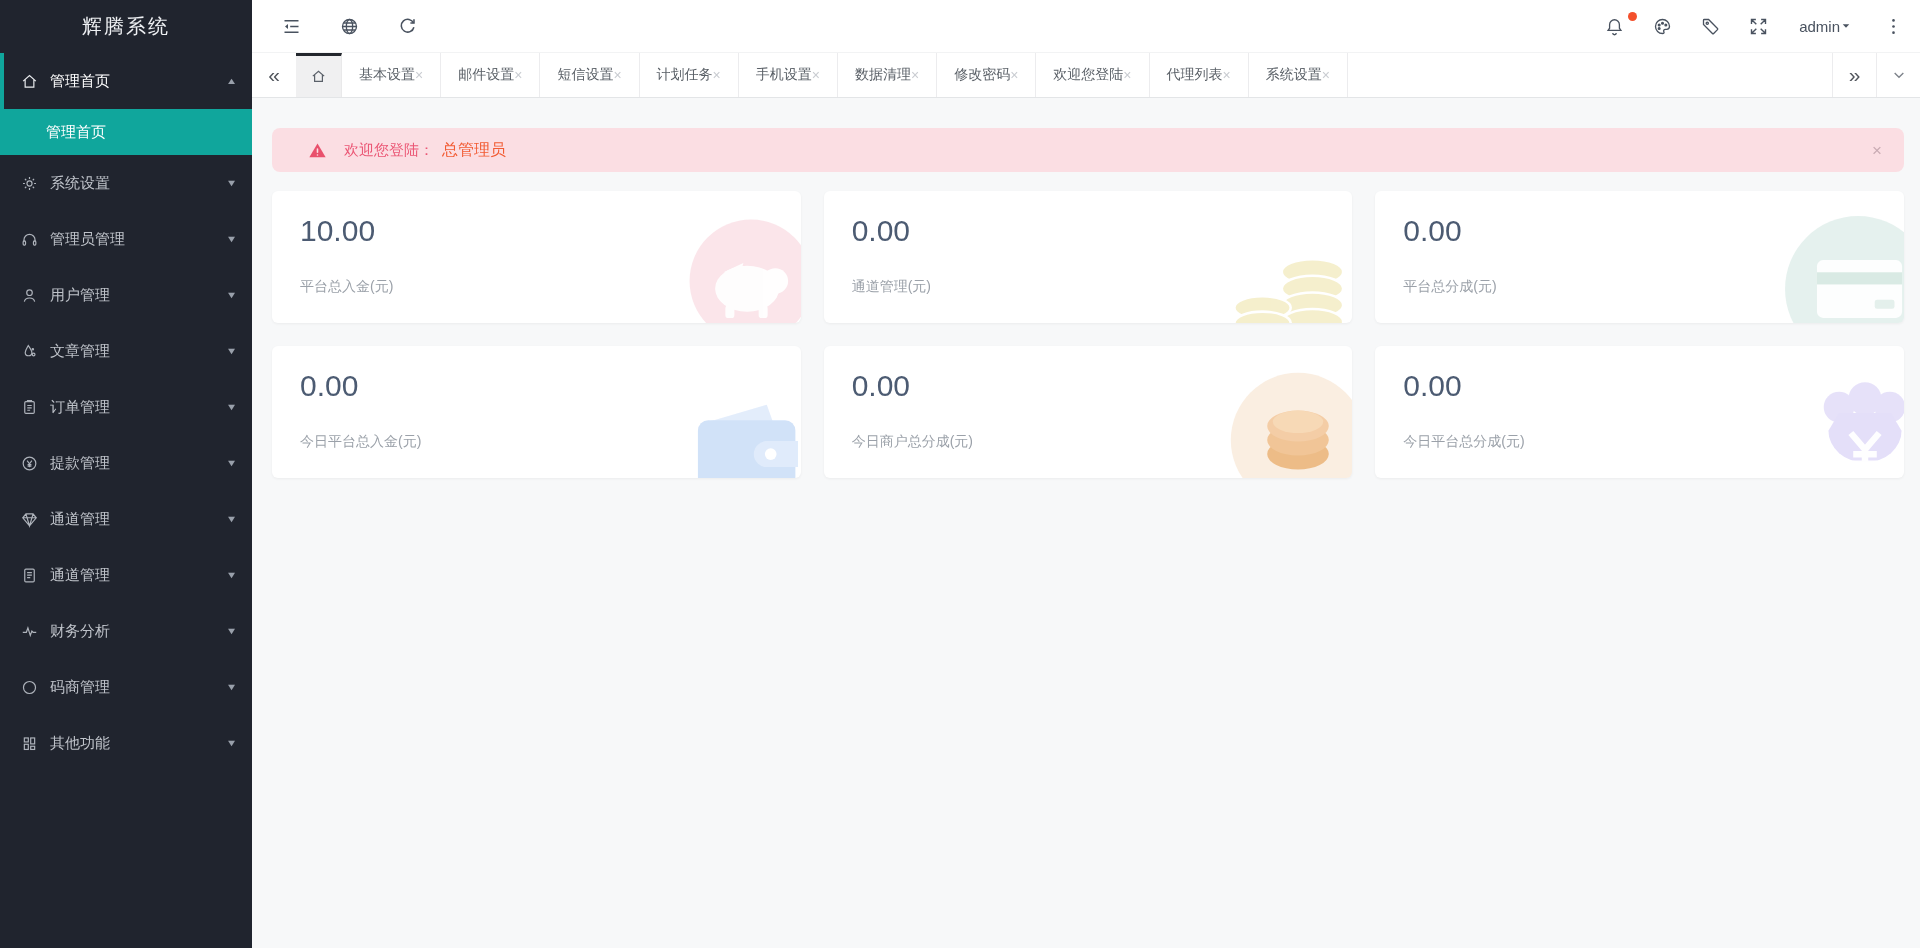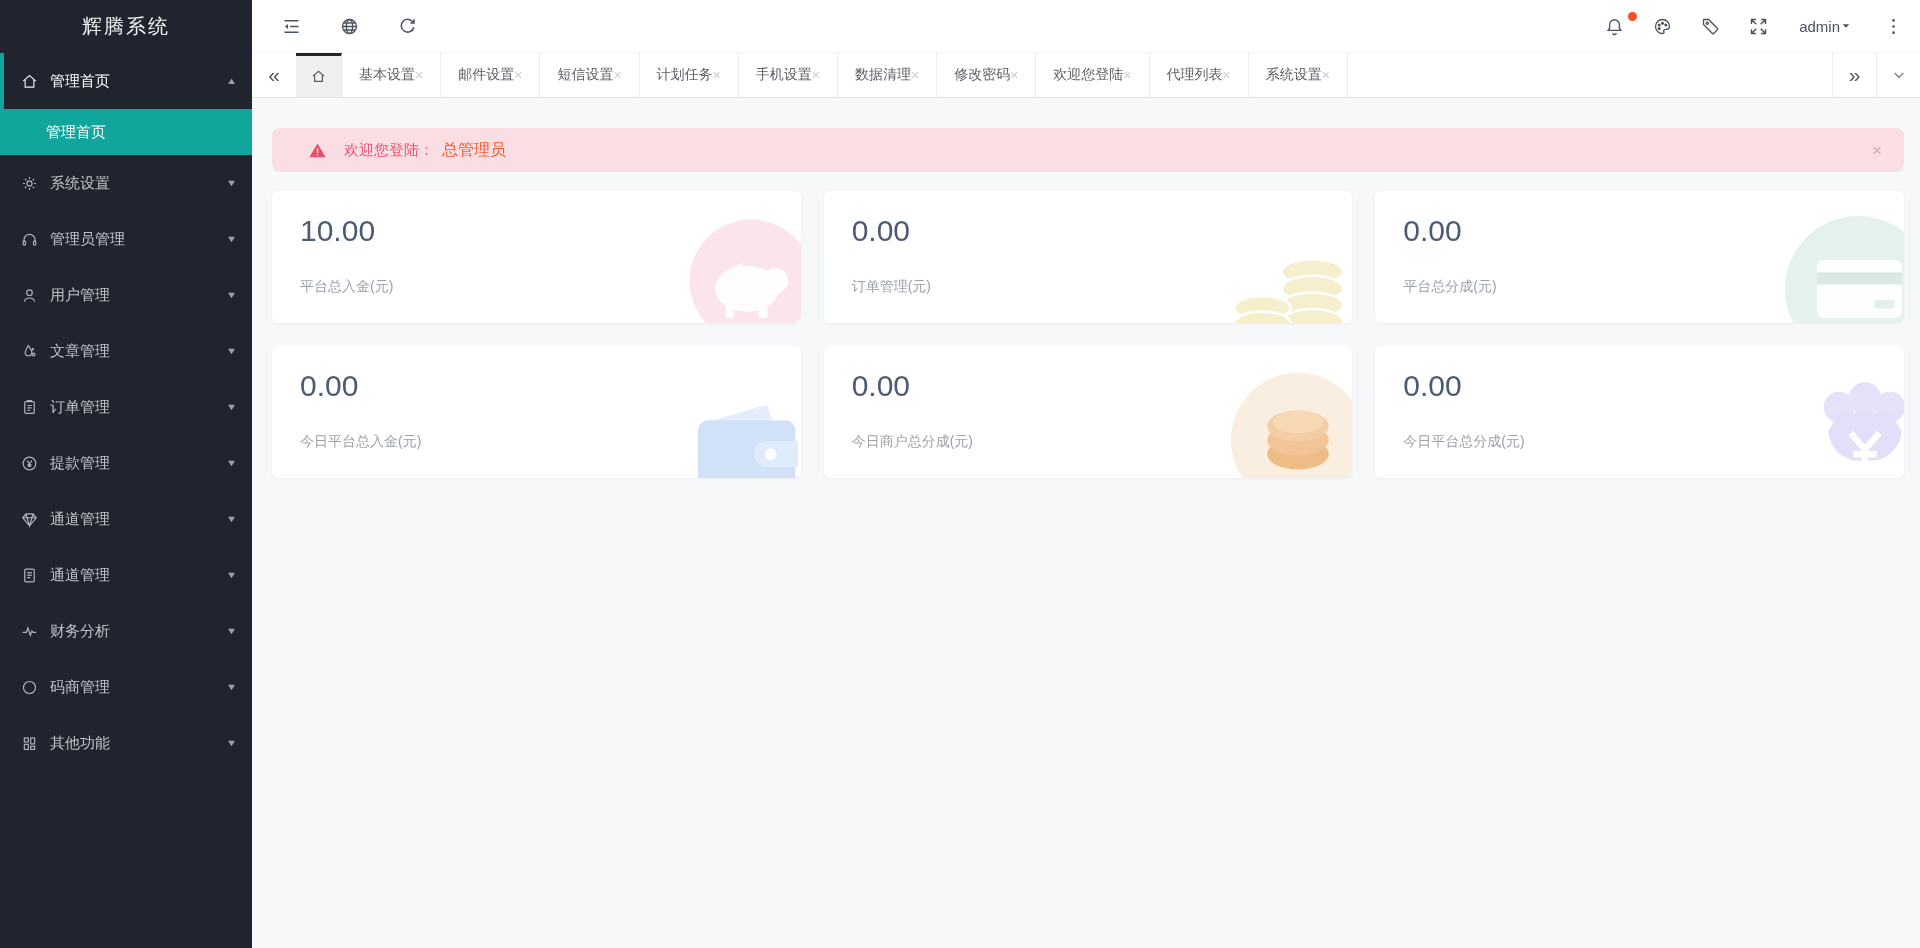--- a/index.html
+++ b/index.html
@@ -353,21 +353,21 @@
                 <ellipse cx="47" cy="56" rx="25" ry="18"></ellipse>
                 <circle cx="69" cy="50" r="10"></circle>
                 <path d="M29 43 L44 36 L40 51 Z"></path>
                 <rect x="30" y="69" width="7" height="10" rx="2.5"></rect>
                 <rect x="56" y="69" width="7" height="10" rx="2.5"></rect>
               </g>
             </svg></span>
   </div>
         <div class="card" data-name="stat-card">
     <div class="card-value" data-name="stat-value">0.00</div>
-    <div class="card-label" data-name="stat-label">订单管理(元)</div>
+    <div class="card-label" data-name="stat-label">通道管理(元)</div>
     <span class="card-icon" data-name="coins-icon"><svg viewBox="0 0 100 100">
               <g fill="#ece09b" opacity="0.5" stroke="#fff" stroke-width="2">
                 <ellipse cx="66" cy="32" rx="24" ry="10"></ellipse>
                 <ellipse cx="66" cy="45" rx="24" ry="10"></ellipse>
                 <ellipse cx="66" cy="58" rx="24" ry="10"></ellipse>
                 <ellipse cx="66" cy="71" rx="24" ry="10"></ellipse>
                 <ellipse cx="27" cy="60" rx="22" ry="9"></ellipse>
                 <ellipse cx="27" cy="72" rx="22" ry="9"></ellipse>
                 <ellipse cx="27" cy="84" rx="22" ry="9"></ellipse>
               </g>

